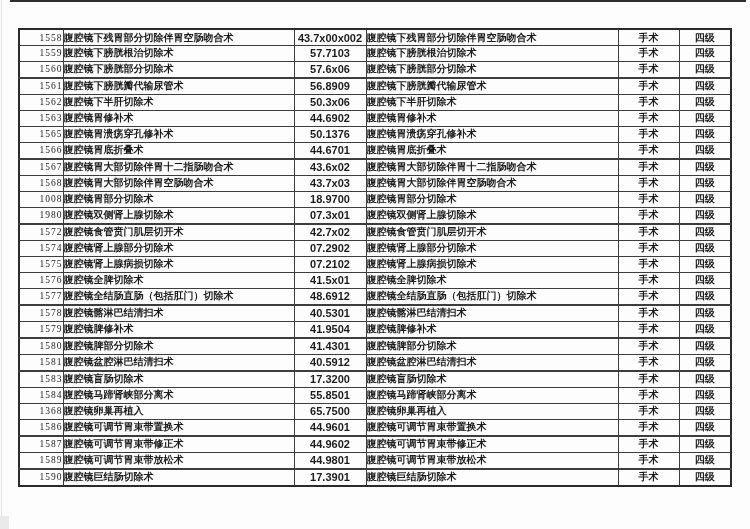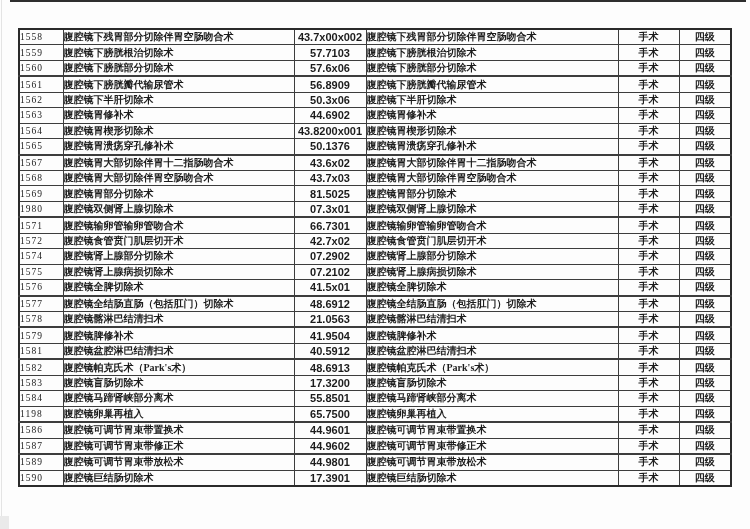--- a/index.html
+++ b/index.html
@@ -16,21 +16,21 @@
                border:2px solid #2b2b2b; }
   table.proc td { border:1px solid #3d3d3d; height:13.5px; vertical-align:middle;
                   overflow:hidden; white-space:nowrap; padding:0; }
   
   table.proc tr:nth-child(3) td, table.proc tr:nth-child(8) td,
   table.proc tr:nth-child(12) td, table.proc tr:nth-child(17) td,
   table.proc tr:nth-child(19) td, table.proc tr:nth-child(21) td,
   table.proc tr:nth-child(25) td, table.proc tr:nth-child(27) td,
   table.proc tr:nth-child(31) td { border-bottom-width:2px; }
 
-  td.c0 { text-align:left; font-size:9.5px; letter-spacing:1px; font-weight:400; }
+  td.c0 { text-align:right; font-size:9.5px; letter-spacing:1px; font-weight:400; }
   td.c1, td.c3 { text-align:left; padding:0 2px 0 4px; font-size:10px; font-weight:600;
                  font-family:"Liberation Serif","DejaVu Serif",serif; }
   td.c2 { text-align:center; padding:0 2px 0 4px; font-size:11px; font-weight:600;
           font-family:"Liberation Sans","DejaVu Sans",sans-serif; }
   td.c4, td.c5 { text-align:center; font-size:10px; font-weight:600; }
 </style>
 </head>
 <body>
 
 <div class="page">
@@ -90,76 +90,68 @@
         </tr>
         <tr>
           <td class="c0">1563</td>
           <td class="c1">腹腔镜胃修补术</td>
           <td class="c2">44.6902</td>
           <td class="c3">腹腔镜胃修补术</td>
           <td class="c4">手术</td>
           <td class="c5">四级</td>
         </tr>
         <tr>
-          <td class="c0">1564</td>
-          <td class="c1">腹腔镜胃楔形切除术</td>
-          <td class="c2">43.8200x001</td>
-          <td class="c3">腹腔镜胃楔形切除术</td>
-          <td class="c4">手术</td>
-          <td class="c5">四级</td>
-        </tr>
-        <tr>
           <td class="c0">1565</td>
           <td class="c1">腹腔镜胃溃疡穿孔修补术</td>
           <td class="c2">50.1376</td>
           <td class="c3">腹腔镜胃溃疡穿孔修补术</td>
           <td class="c4">手术</td>
           <td class="c5">四级</td>
         </tr>
         <tr>
+          <td class="c0">1566</td>
+          <td class="c1">腹腔镜胃底折叠术</td>
+          <td class="c2">44.6701</td>
+          <td class="c3">腹腔镜胃底折叠术</td>
+          <td class="c4">手术</td>
+          <td class="c5">四级</td>
+        </tr>
+        <tr>
           <td class="c0">1567</td>
           <td class="c1">腹腔镜胃大部切除伴胃十二指肠吻合术</td>
           <td class="c2">43.6x02</td>
           <td class="c3">腹腔镜胃大部切除伴胃十二指肠吻合术</td>
           <td class="c4">手术</td>
           <td class="c5">四级</td>
         </tr>
         <tr>
           <td class="c0">1568</td>
           <td class="c1">腹腔镜胃大部切除伴胃空肠吻合术</td>
           <td class="c2">43.7x03</td>
           <td class="c3">腹腔镜胃大部切除伴胃空肠吻合术</td>
           <td class="c4">手术</td>
           <td class="c5">四级</td>
         </tr>
         <tr>
-          <td class="c0">1569</td>
+          <td class="c0">1008</td>
           <td class="c1">腹腔镜胃部分切除术</td>
-          <td class="c2">81.5025</td>
+          <td class="c2">18.9700</td>
           <td class="c3">腹腔镜胃部分切除术</td>
           <td class="c4">手术</td>
           <td class="c5">四级</td>
         </tr>
         <tr>
           <td class="c0">1980</td>
           <td class="c1">腹腔镜双侧肾上腺切除术</td>
           <td class="c2">07.3x01</td>
           <td class="c3">腹腔镜双侧肾上腺切除术</td>
           <td class="c4">手术</td>
           <td class="c5">四级</td>
         </tr>
         <tr>
-          <td class="c0">1571</td>
-          <td class="c1">腹腔镜输卵管输卵管吻合术</td>
-          <td class="c2">66.7301</td>
-          <td class="c3">腹腔镜输卵管输卵管吻合术</td>
-          <td class="c4">手术</td>
-          <td class="c5">四级</td>
-        </tr>
-        <tr>
           <td class="c0">1572</td>
           <td class="c1">腹腔镜食管贲门肌层切开术</td>
           <td class="c2">42.7x02</td>
           <td class="c3">腹腔镜食管贲门肌层切开术</td>
           <td class="c4">手术</td>
           <td class="c5">四级</td>
         </tr>
         <tr>
           <td class="c0">1574</td>
           <td class="c1">腹腔镜肾上腺部分切除术</td>
@@ -188,67 +180,67 @@
           <td class="c0">1577</td>
           <td class="c1">腹腔镜全结肠直肠（包括肛门）切除术</td>
           <td class="c2">48.6912</td>
           <td class="c3">腹腔镜全结肠直肠（包括肛门）切除术</td>
           <td class="c4">手术</td>
           <td class="c5">四级</td>
         </tr>
         <tr>
           <td class="c0">1578</td>
           <td class="c1">腹腔镜髂淋巴结清扫术</td>
-          <td class="c2">21.0563</td>
+          <td class="c2">40.5301</td>
           <td class="c3">腹腔镜髂淋巴结清扫术</td>
           <td class="c4">手术</td>
           <td class="c5">四级</td>
         </tr>
         <tr>
           <td class="c0">1579</td>
           <td class="c1">腹腔镜脾修补术</td>
           <td class="c2">41.9504</td>
           <td class="c3">腹腔镜脾修补术</td>
           <td class="c4">手术</td>
           <td class="c5">四级</td>
         </tr>
         <tr>
+          <td class="c0">1580</td>
+          <td class="c1">腹腔镜脾部分切除术</td>
+          <td class="c2">41.4301</td>
+          <td class="c3">腹腔镜脾部分切除术</td>
+          <td class="c4">手术</td>
+          <td class="c5">四级</td>
+        </tr>
+        <tr>
           <td class="c0">1581</td>
           <td class="c1">腹腔镜盆腔淋巴结清扫术</td>
           <td class="c2">40.5912</td>
           <td class="c3">腹腔镜盆腔淋巴结清扫术</td>
           <td class="c4">手术</td>
           <td class="c5">四级</td>
         </tr>
         <tr>
-          <td class="c0">1582</td>
-          <td class="c1">腹腔镜帕克氏术（Park's术）</td>
-          <td class="c2">48.6913</td>
-          <td class="c3">腹腔镜帕克氏术（Park's术）</td>
-          <td class="c4">手术</td>
-          <td class="c5">四级</td>
-        </tr>
-        <tr>
           <td class="c0">1583</td>
           <td class="c1">腹腔镜盲肠切除术</td>
           <td class="c2">17.3200</td>
           <td class="c3">腹腔镜盲肠切除术</td>
           <td class="c4">手术</td>
           <td class="c5">四级</td>
         </tr>
         <tr>
           <td class="c0">1584</td>
           <td class="c1">腹腔镜马蹄肾峡部分离术</td>
           <td class="c2">55.8501</td>
           <td class="c3">腹腔镜马蹄肾峡部分离术</td>
           <td class="c4">手术</td>
           <td class="c5">四级</td>
         </tr>
         <tr>
-          <td class="c0">1198</td>
+          <td class="c0">1368</td>
           <td class="c1">腹腔镜卵巢再植入</td>
           <td class="c2">65.7500</td>
           <td class="c3">腹腔镜卵巢再植入</td>
           <td class="c4">手术</td>
           <td class="c5">四级</td>
         </tr>
         <tr>
           <td class="c0">1586</td>
           <td class="c1">腹腔镜可调节胃束带置换术</td>
           <td class="c2">44.9601</td>

